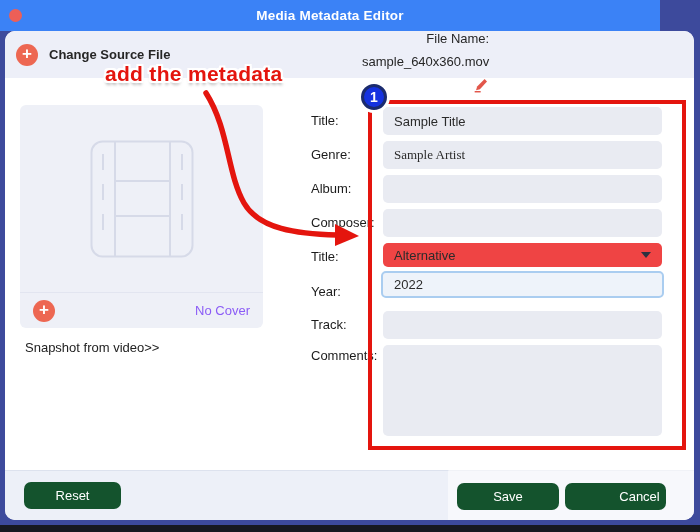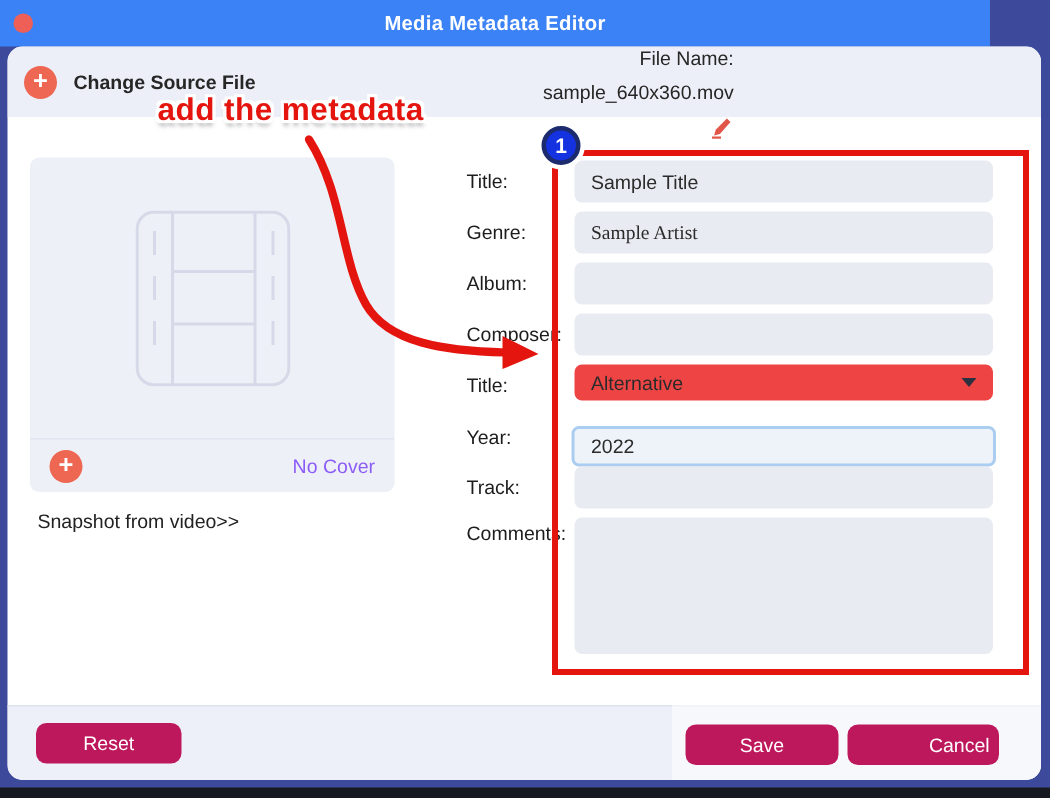--- a/index.html
+++ b/index.html
@@ -110,21 +110,21 @@
     position:absolute; left:0; bottom:0; width:689px; height:50px;
     background:#edf0f8; border-top:1px solid #dde2ee;
   }
   .white-overlay {
     position:absolute; right:0; bottom:0; width:246px; height:58px;
     background:rgba(255,255,255,0.55); border-radius:10px 0 0 0;
     pointer-events:none;
   }
   .btn {
     position:absolute; height:27px; border:none; border-radius:7px;
-    background:#be185d; color:#ffffff; font-size:13px;
+    background:#14532d; color:#ffffff; font-size:13px;
     font-family:"Liberation Sans", sans-serif; cursor:pointer;
   }
   .btn-reset  { left:19px;  bottom:11px; width:97px; }
   .btn-save   { left:452px; bottom:10px; width:102px; }
   .btn-cancel { left:560px; bottom:10px; width:101px;padding-left:48px; }
 
   
   .red-rect {
     position:absolute; left:363px; top:69px; width:318px; height:350px;
     border:4px solid #e4150e; pointer-events:none; z-index:4;
@@ -207,21 +207,21 @@
   <div class="f-label" style="top:317px">Comments:</div>
 
   <input class="f-field" style="top: 76px;" value="Sample Title">
   <input class="f-field" style="top: 110px; font-family: Liberation Serif, serif;" value="Sample Artist">
   <input class="f-field" style="top: 144px;" value="">
   <input class="f-field" style="top: 178px;" value="">
   <div class="genre-box" style="top:212px">
     <span>Alternative</span>
     <span class="caret"></span>
   </div>
-  <input class="f-field year" style="top: 253px;" value="2022">
+  <input class="f-field year" style="top: 240px;" value="2022">
   <input class="f-field" style="top: 280px;" value="">
   <textarea class="comments-area" style=""></textarea>
 
   <div class="footer"></div>
   <div class="white-overlay"></div>
   <button class="btn btn-reset">Reset</button>
   <button class="btn btn-save">Save</button>
   <button class="btn btn-cancel">Cancel</button>
 
   <div class="red-rect"></div>

